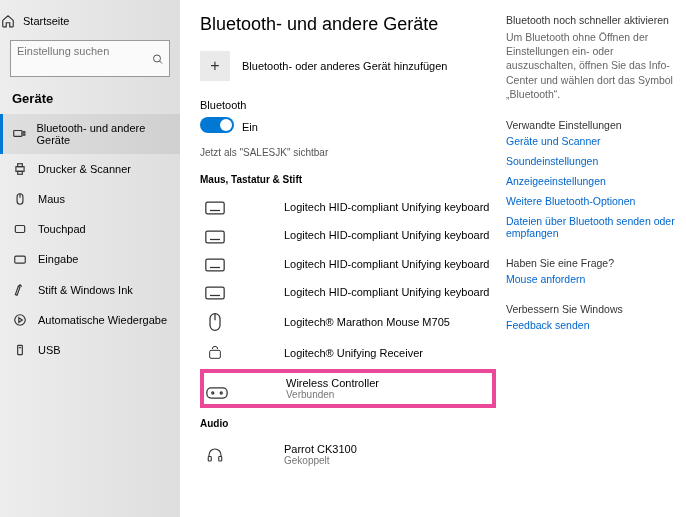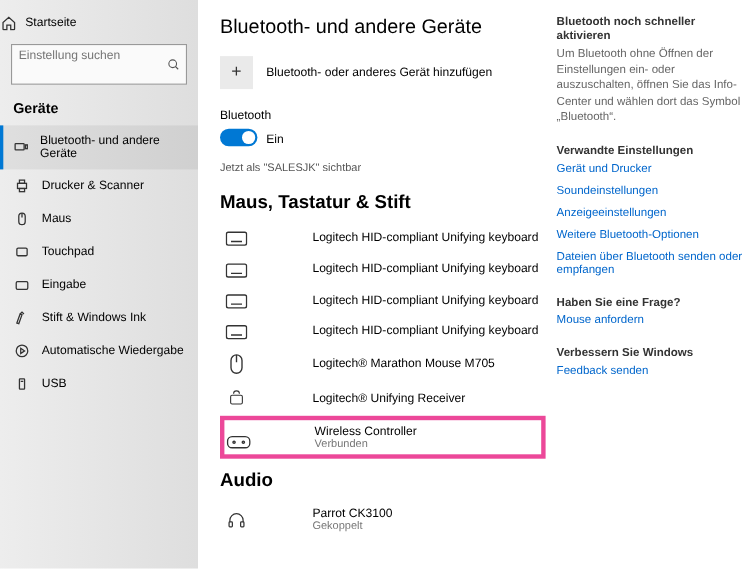--- a/index.html
+++ b/index.html
@@ -22,31 +22,31 @@
 .content { flex: 1; padding-right: 10px; overflow-y: auto; }
 .page-title { font-size: 18px; font-weight: 400; margin-bottom: 16px; }
 .add-device { display: flex; align-items: center; gap: 12px; margin-bottom: 18px; cursor: pointer; }
 .add-box { width: 30px; height: 30px; background: #eaeaea; display: flex; align-items: center; justify-content: center; font-size: 16px; color: #333; }
 .subhead { font-size: 11px; margin-bottom: 6px; }
 .toggle-row { display: flex; align-items: flex-end; gap: 8px; margin-bottom: 14px; }
 .toggle { width: 34px; height: 16px; border-radius: 10px; background: #0078d4; position: relative; cursor: pointer; }
 .toggle::after { content: ""; position: absolute; right: 2px; top: 2px; width: 12px; height: 12px; background: #fff; border-radius: 50%; }
 .discover { font-size: 10px; color: #555; margin-bottom: 16px; }
 
-.group-title { font-size: 17px; font-weight: 600; margin: 10px 0 8px; }
+.group-title { font-size: 10px; font-weight: 600; margin: 10px 0 8px; }
 .device { display: flex; align-items: center; gap: 12px; padding: 6px 4px; cursor: pointer; }
 .device .ico { width: 22px; text-align: center; color: #333; font-size: 14px; }
 .device-text { display: flex; flex-direction: column; padding-left: 46px; }
 .device-name { font-size: 11px; }
 .device-status { font-size: 10px; color: #777; }
 .highlight { border: 4px solid #ec4899; padding: 4px 2px; margin: 2px 0; align-items: flex-end; }
 
 
 .right { width: 170px; font-size: 10.5px; color: #333; }
-.right-title { font-weight: 700; margin-bottom: 4px; }
+.right-title { font-weight: 400; margin-bottom: 4px; }
 .right-body { color: #666; margin-bottom: 16px; line-height: 1.35; }
 .right-link { color: #0066cc; margin-bottom: 8px; cursor: pointer; display: block; }
 .right-section { margin-bottom: 18px; }
 
 svg { display: inline-block; vertical-align: middle; }
 </style>
 </head>
 <body>
 
 <div class="container">
@@ -250,21 +250,21 @@
     </div>
 
     <div class="right">
       <div class="right-section">
         <div class="right-title">Bluetooth noch schneller aktivieren</div>
         <div class="right-body">Um Bluetooth ohne Öffnen der Einstellungen ein- oder auszuschalten, öffnen Sie das Info-Center und wählen dort das Symbol „Bluetooth“.</div>
       </div>
       <div class="right-section">
         <div class="right-title">Verwandte Einstellungen</div>
         <div id="related-links">
-            <span class="right-link">Gerät und Drucker</span>
+            <span class="right-link">Geräte und Scanner</span>
             <span class="right-link">Soundeinstellungen</span>
             <span class="right-link">Anzeigeeinstellungen</span>
             <span class="right-link">Weitere Bluetooth-Optionen</span>
             <span class="right-link">Dateien über Bluetooth senden oder empfangen</span>
           </div>
       </div>
       <div class="right-section">
         <div class="right-title">Haben Sie eine Frage?</div>
         <span class="right-link">Mouse anfordern</span>
       </div>

